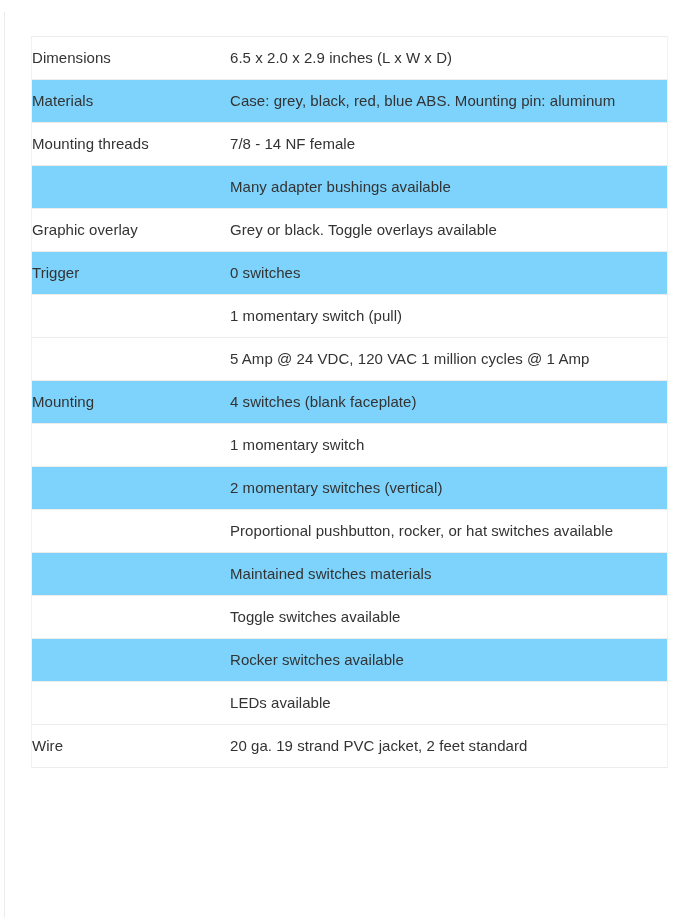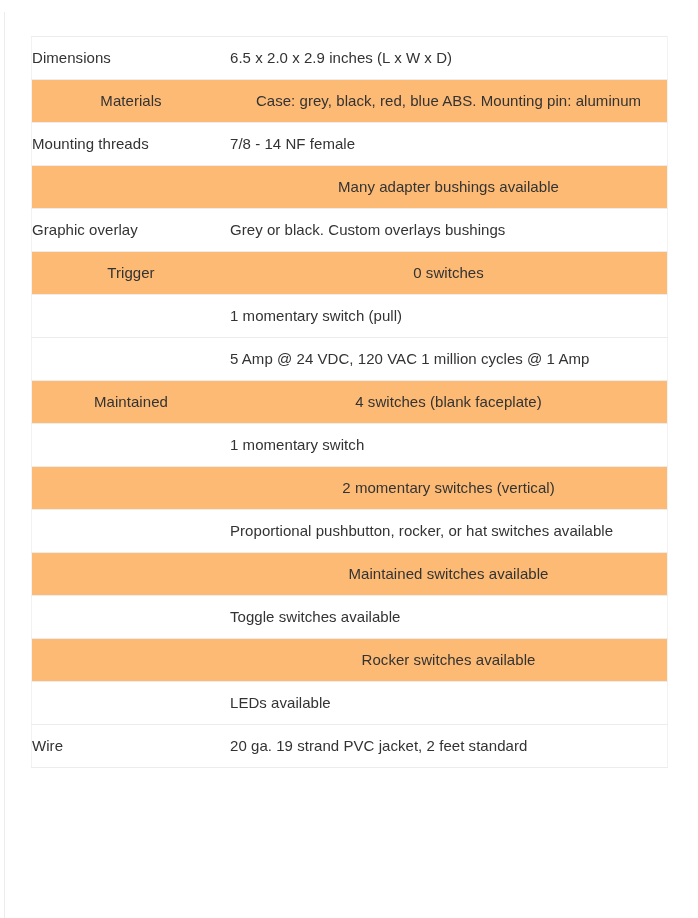--- a/index.html
+++ b/index.html
@@ -51,22 +51,21 @@
     border-left: 1px solid #f2f2f2;
     border-right: 1px solid #f2f2f2;
     border-bottom: 1px solid #ececec;
   }
 
   table.spec-table tr {
     height: 43px;
   }
 
   table.spec-table tr.row-alt {
-    background: #fdba74;
-    text-align: center;
+    background: #7dd3fc;
   }
   table.spec-table tr.row-plain {
     background: #ffffff;
   }
 
   table.spec-table td {
     border-top: 1px solid #ececec;
     padding: 0;
     vertical-align: middle;
     font-size: 15px;
@@ -136,21 +135,21 @@
             </td>
             <td class="spec-value">
               <span class="cell-text">Many adapter bushings available</span>
             </td>
           </tr>
           <tr class="row-plain">
             <td class="spec-label">
               <span class="cell-text">Graphic overlay</span>
             </td>
             <td class="spec-value">
-              <span class="cell-text">Grey or black. Custom overlays bushings</span>
+              <span class="cell-text">Grey or black. Toggle overlays available</span>
             </td>
           </tr>
           <tr class="row-alt">
             <td class="spec-label">
               <span class="cell-text">Trigger</span>
             </td>
             <td class="spec-value">
               <span class="cell-text">0 switches</span>
             </td>
           </tr>
@@ -165,21 +164,21 @@
           <tr class="row-plain">
             <td class="spec-label">
               <span class="cell-text"></span>
             </td>
             <td class="spec-value">
               <span class="cell-text">5 Amp @ 24 VDC, 120 VAC 1 million cycles @ 1 Amp</span>
             </td>
           </tr>
           <tr class="row-alt">
             <td class="spec-label">
-              <span class="cell-text">Maintained</span>
+              <span class="cell-text">Mounting</span>
             </td>
             <td class="spec-value">
               <span class="cell-text">4 switches (blank faceplate)</span>
             </td>
           </tr>
           <tr class="row-plain">
             <td class="spec-label">
               <span class="cell-text"></span>
             </td>
             <td class="spec-value">
@@ -200,21 +199,21 @@
             </td>
             <td class="spec-value">
               <span class="cell-text">Proportional pushbutton, rocker, or hat switches available</span>
             </td>
           </tr>
           <tr class="row-alt">
             <td class="spec-label">
               <span class="cell-text"></span>
             </td>
             <td class="spec-value">
-              <span class="cell-text">Maintained switches available</span>
+              <span class="cell-text">Maintained switches materials</span>
             </td>
           </tr>
           <tr class="row-plain">
             <td class="spec-label">
               <span class="cell-text"></span>
             </td>
             <td class="spec-value">
               <span class="cell-text">Toggle switches available</span>
             </td>
           </tr>

